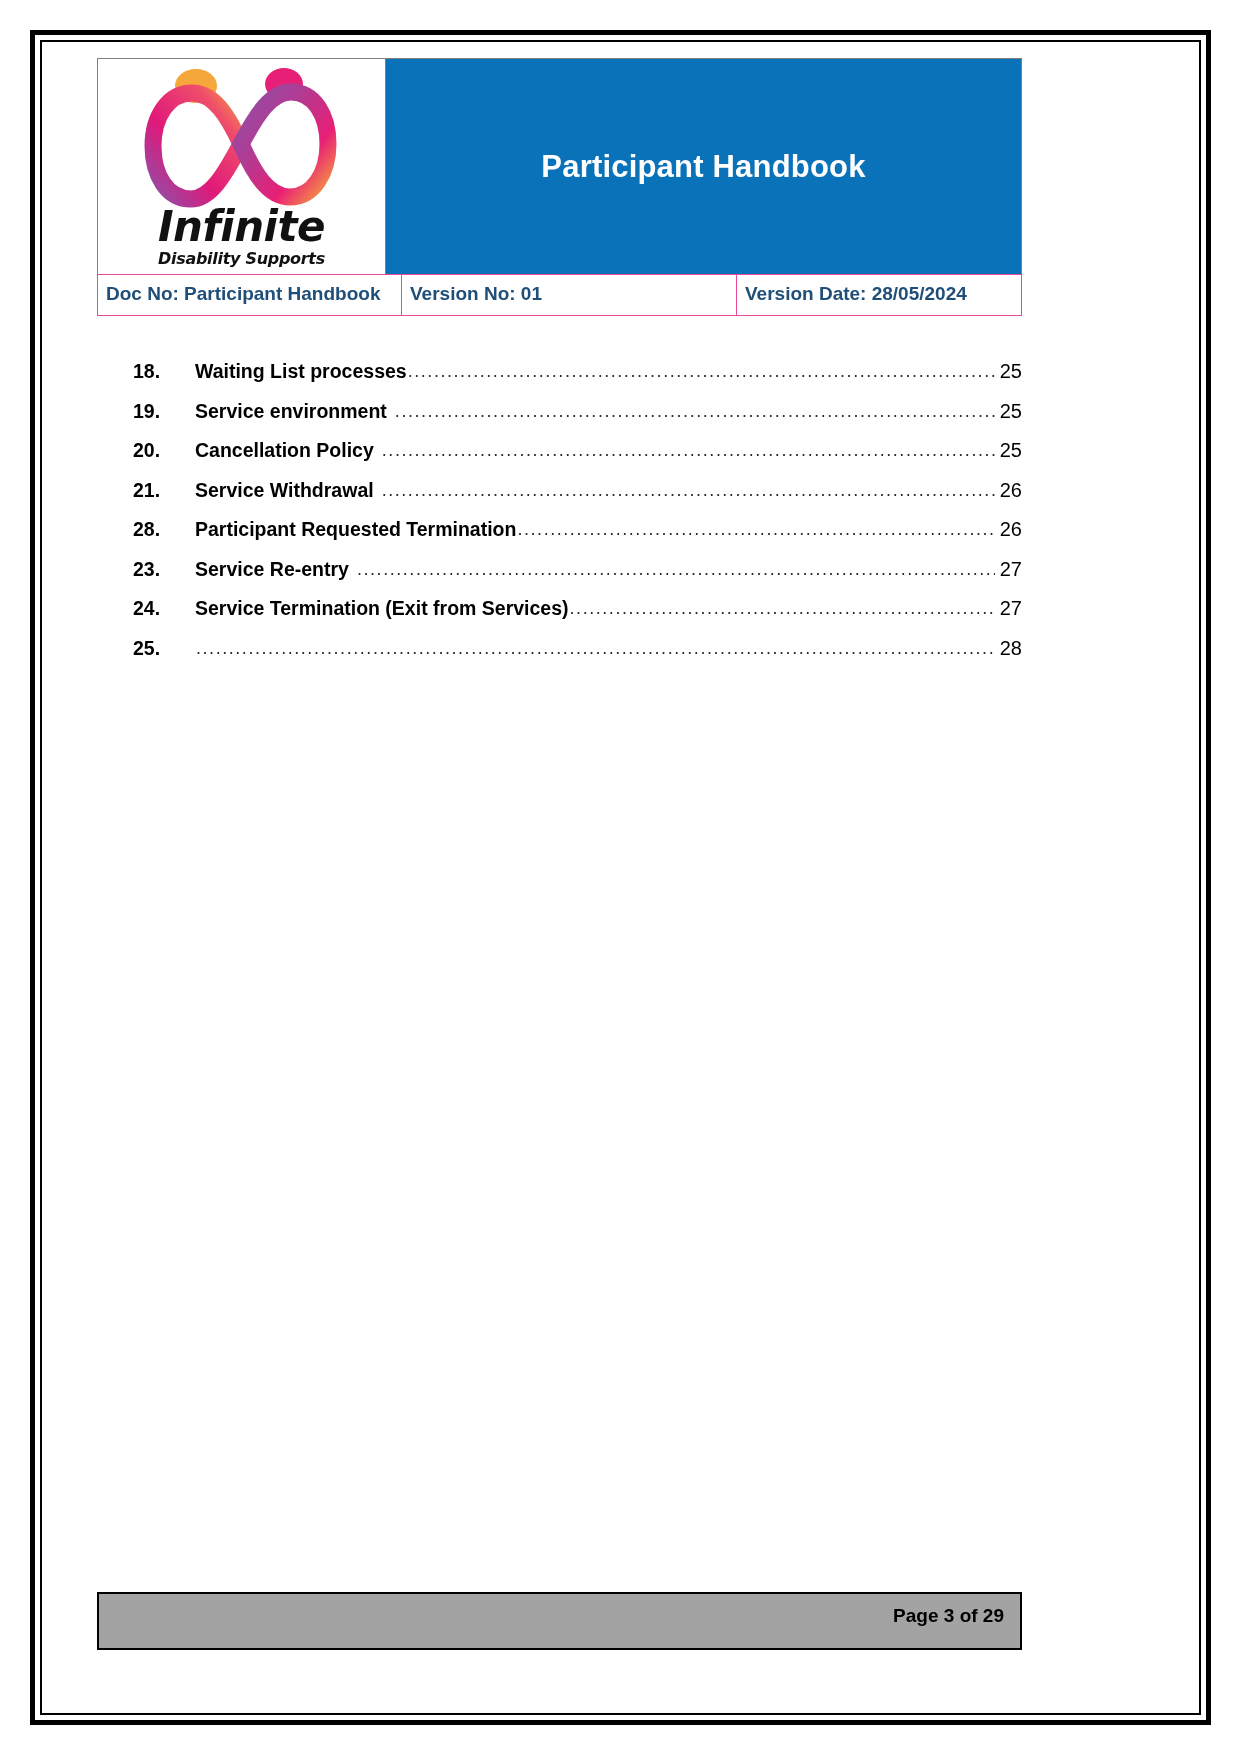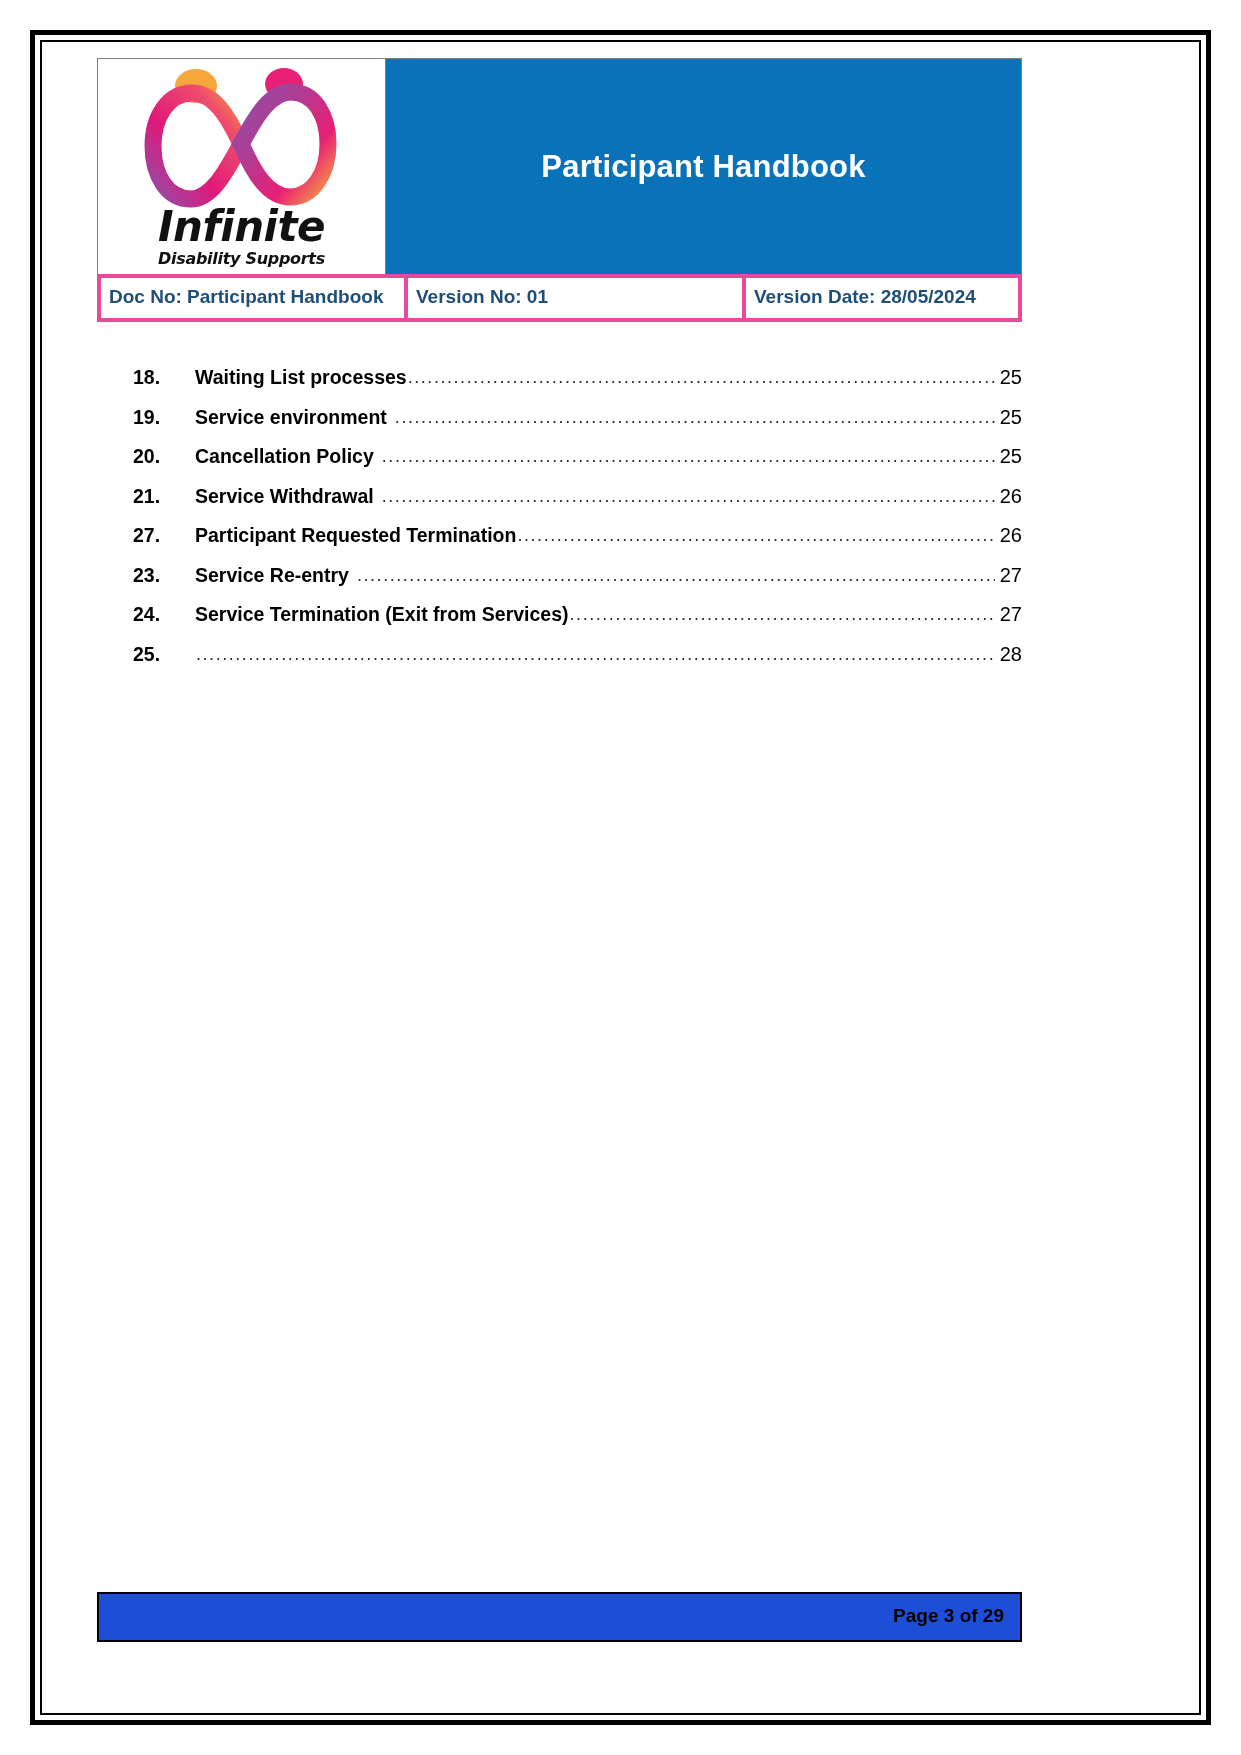--- a/index.html
+++ b/index.html
@@ -106,21 +106,21 @@
   }
 
   
   .meta-table {
     width: 925px;
     border-collapse: collapse;
     table-layout: fixed;
     margin-top: -1px;
   }
   .meta-table td {
-    border: 4px solid #ec4899;
+    border: 1px solid #ec4899;
     padding: 5px 8px 7px 8px;
     color: #1F4E79;
     font-size: 19px;
     font-weight: bold;
     white-space: nowrap;
     height: 28px;
     vertical-align: middle;
   }
   .meta-doc { width: 287px; }
   .meta-ver { width: 318px; }
@@ -166,24 +166,24 @@
   }
   .toc-gap-none .toc-label { padding-right: 0px; }
   .toc-gap-space .toc-label { padding-right: 7px; }
 
   
   .footer-box {
     position: absolute;
     left: 97px;
     top: 1592px;
     width: 925px;
-    height: 50px;
+    height: 58px;
     border: 2px solid #000000;
     box-sizing: border-box;
-    background: #1d4ed8;
+    background: #a3a3a3;
   }
   .footer-text {
     position: absolute;
     right: 16px;
     top: 11px;
     font-size: 19px;
     font-weight: bold;
     color: #000000;
   }
 </style>
@@ -262,21 +262,21 @@
         <span class="toc-dots">.................................................................................................................................</span>
         <span class="toc-page">25</span>
       </div>
       <div class="toc-row toc-gap-space">
         <span class="toc-num">21.</span>
         <span class="toc-label">Service Withdrawal</span>
         <span class="toc-dots">.................................................................................................................................</span>
         <span class="toc-page">26</span>
       </div>
       <div class="toc-row toc-gap-none">
-        <span class="toc-num">27.</span>
+        <span class="toc-num">28.</span>
         <span class="toc-label">Participant Requested Termination</span>
         <span class="toc-dots">.................................................................................................................................</span>
         <span class="toc-page">26</span>
       </div>
       <div class="toc-row toc-gap-space">
         <span class="toc-num">23.</span>
         <span class="toc-label">Service Re-entry</span>
         <span class="toc-dots">.................................................................................................................................</span>
         <span class="toc-page">27</span>
       </div>

